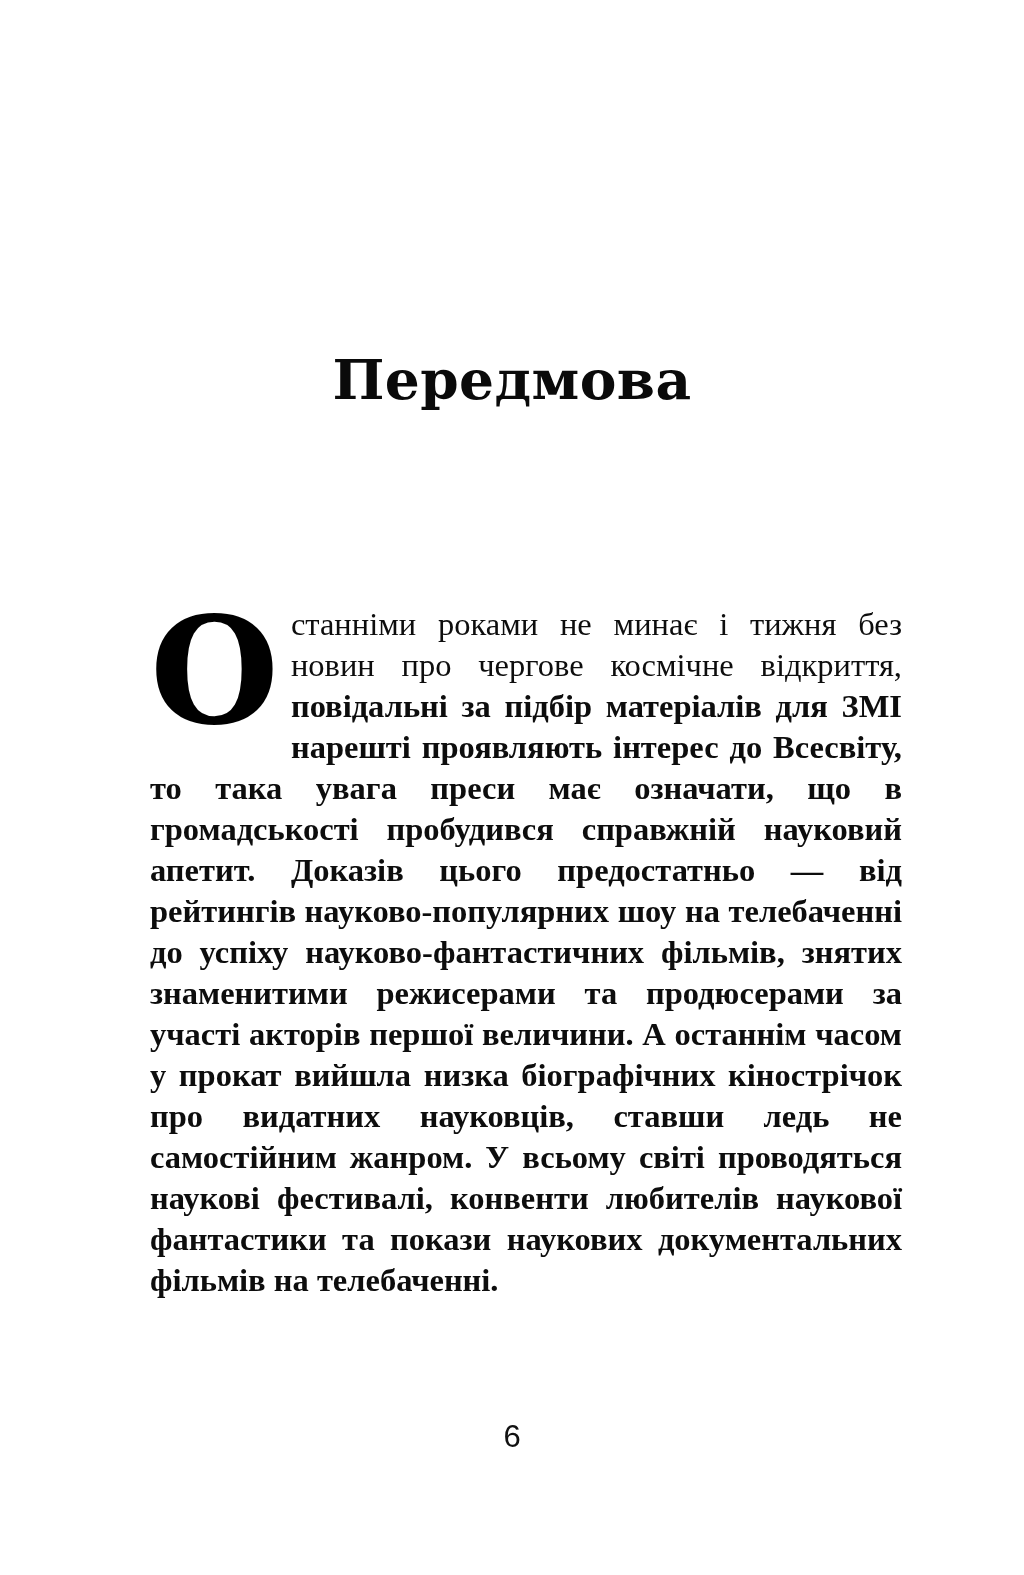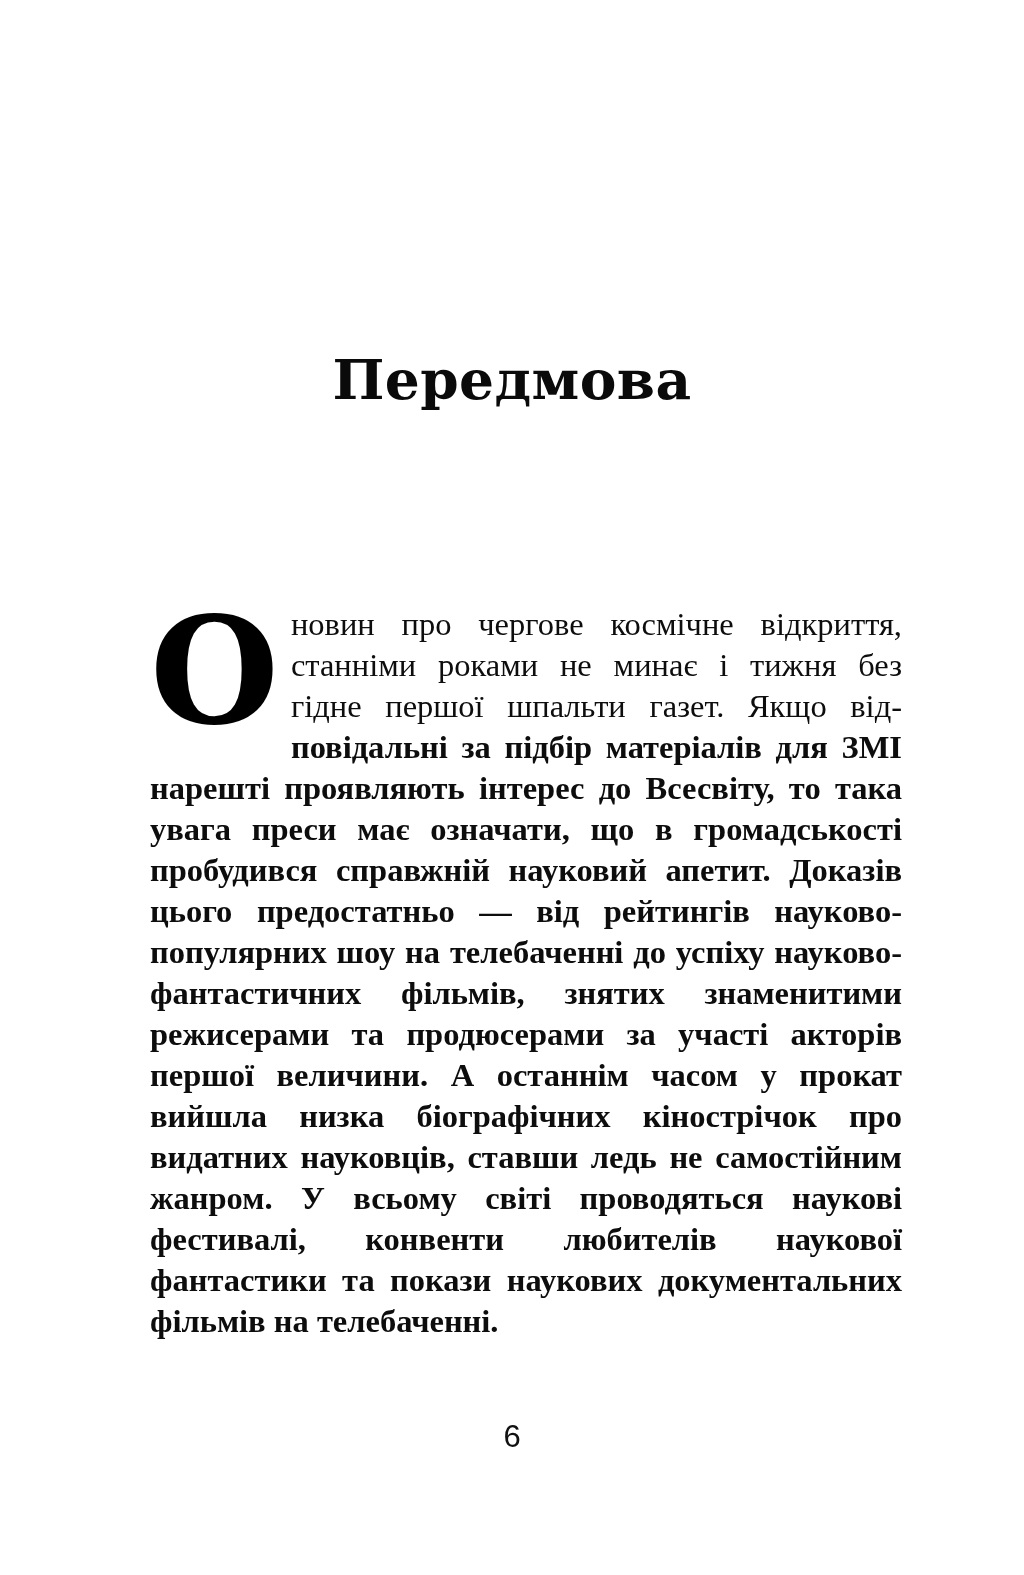--- a/index.html
+++ b/index.html
@@ -106,22 +106,21 @@
 </head>
 <body>
 
 <div class="page">
 
   <h1 class="chapter-title">Передмова</h1>
 
   <div class="text-block">
     <p>
         <span class="dropcap">О</span>
+        <span class="head-line">станніми  роками  не  минає  і  тижня  без</span>
         <span class="head-line">новин  про  чергове  космічне  відкриття,</span>
-        <span class="head-line">станніми  роками  не  минає  і  тижня  без</span>
-        <span class="head-line">гідне  першої  шпальти  газет.  Якщо  від-</span>
         <span class="body-rest">повідальні за підбір матеріалів для ЗМІ нарешті проявляють інтерес до Всесвіту, то така увага преси має означати, що в громадськості пробудився справжній науковий апетит. Доказів цього предостатньо — від рейтингів науково-популярних шоу на телебаченні до успіху науково-фантастичних фільмів, знятих знаменитими режисерами та продюсерами за участі акторів першої величини. А останнім часом у прокат вийшла низка біографічних кінострічок про видатних науковців, ставши ледь не самостійним жанром. У всьому світі проводяться наукові фестивалі, конвенти любителів наукової фантастики та покази наукових документальних фільмів на телебаченні.</span>
       </p>
   </div>
 
   <div class="folio">6</div>
 
 </div>
 
 </body></html>

